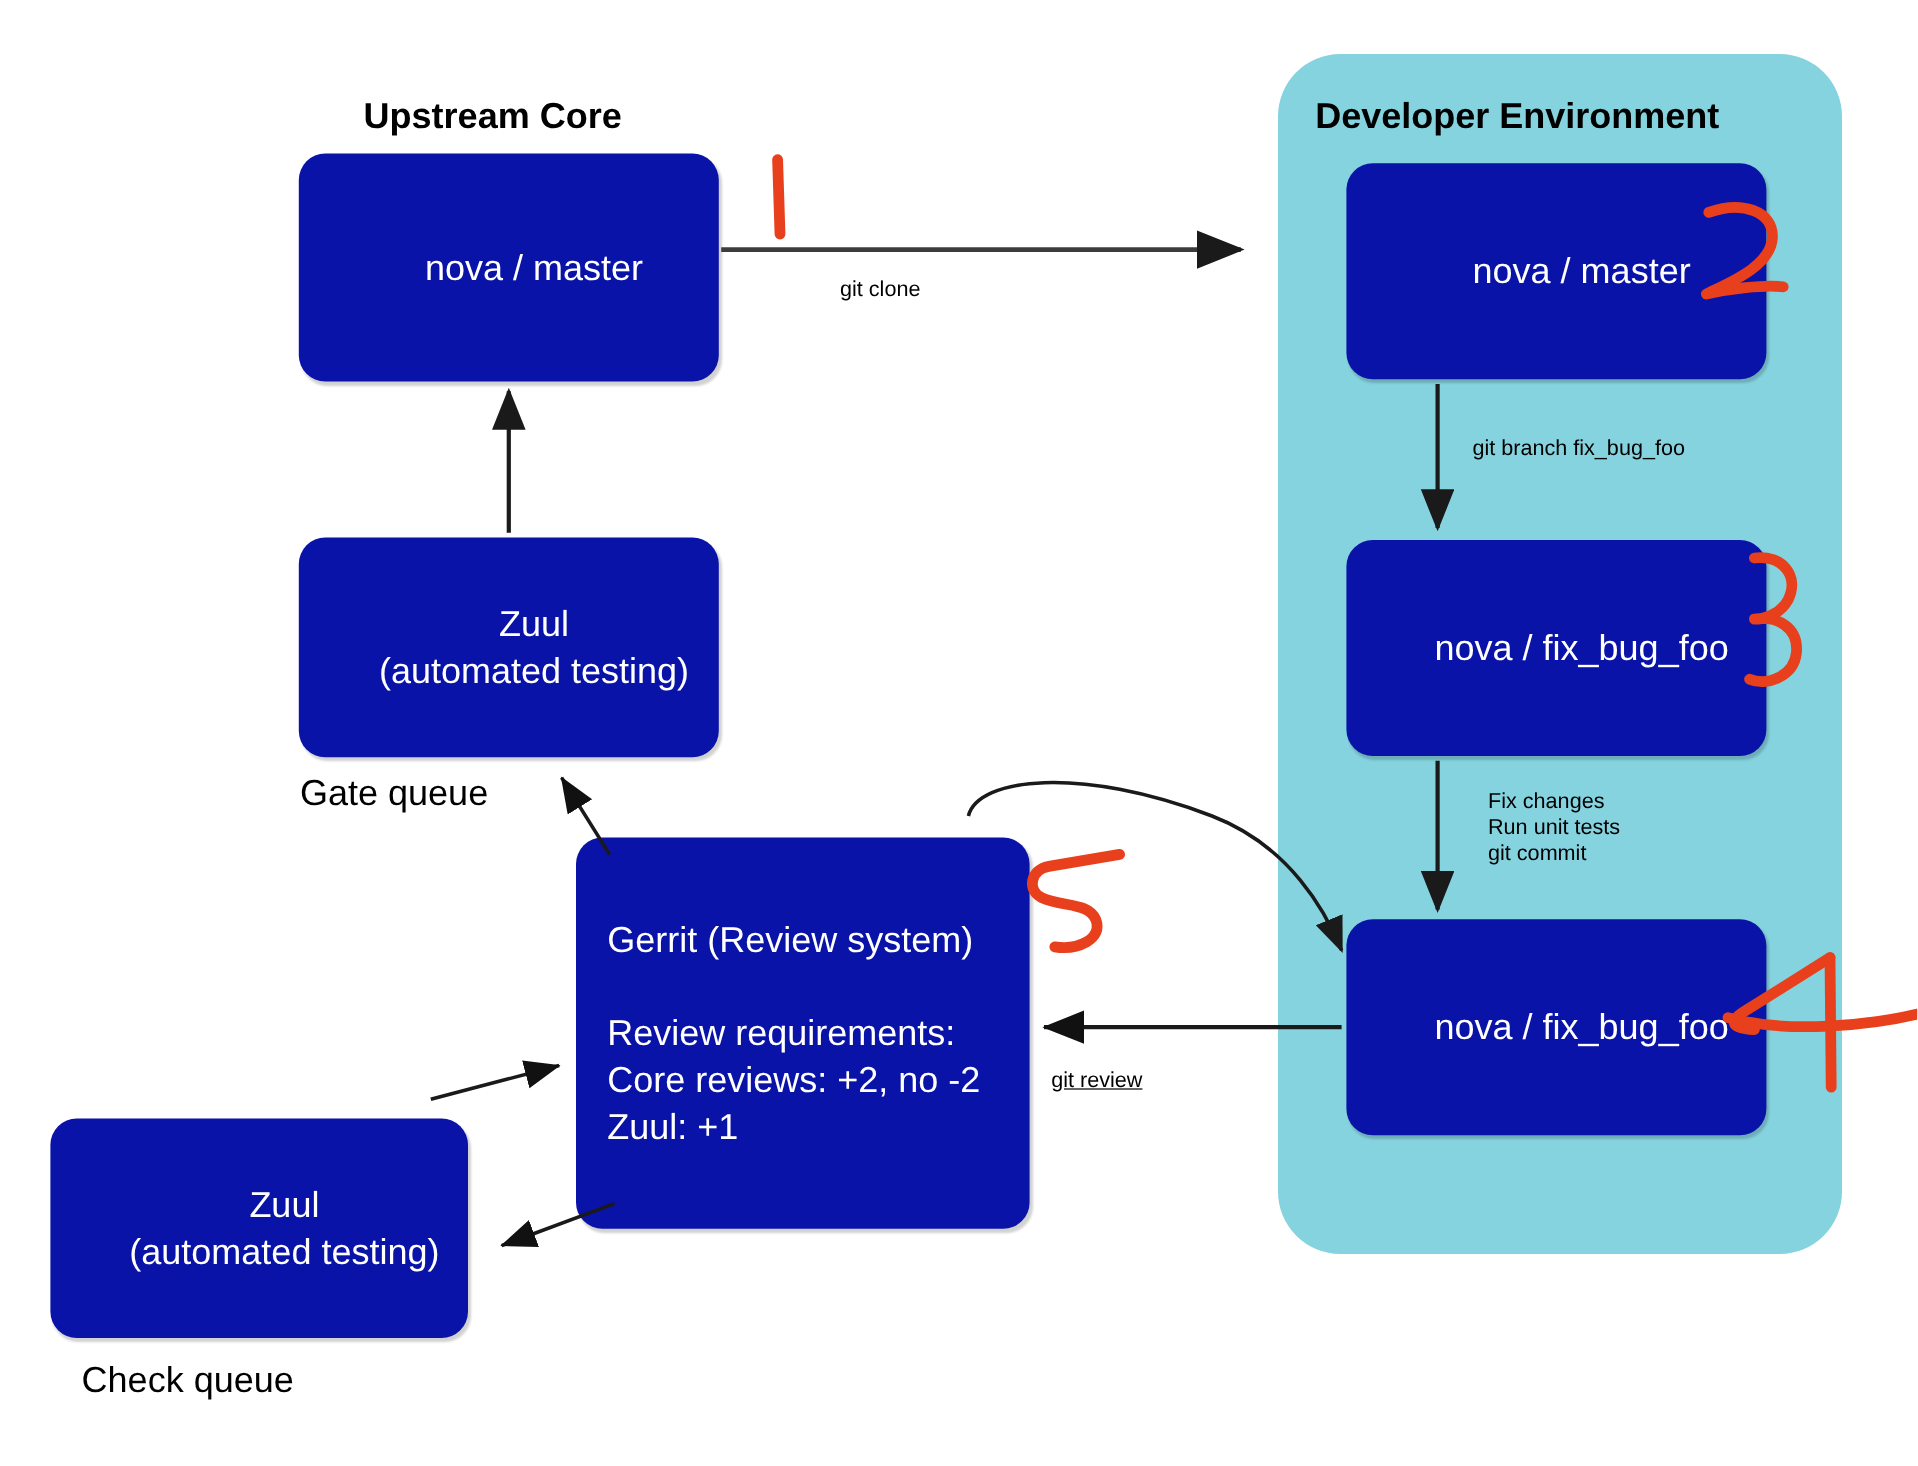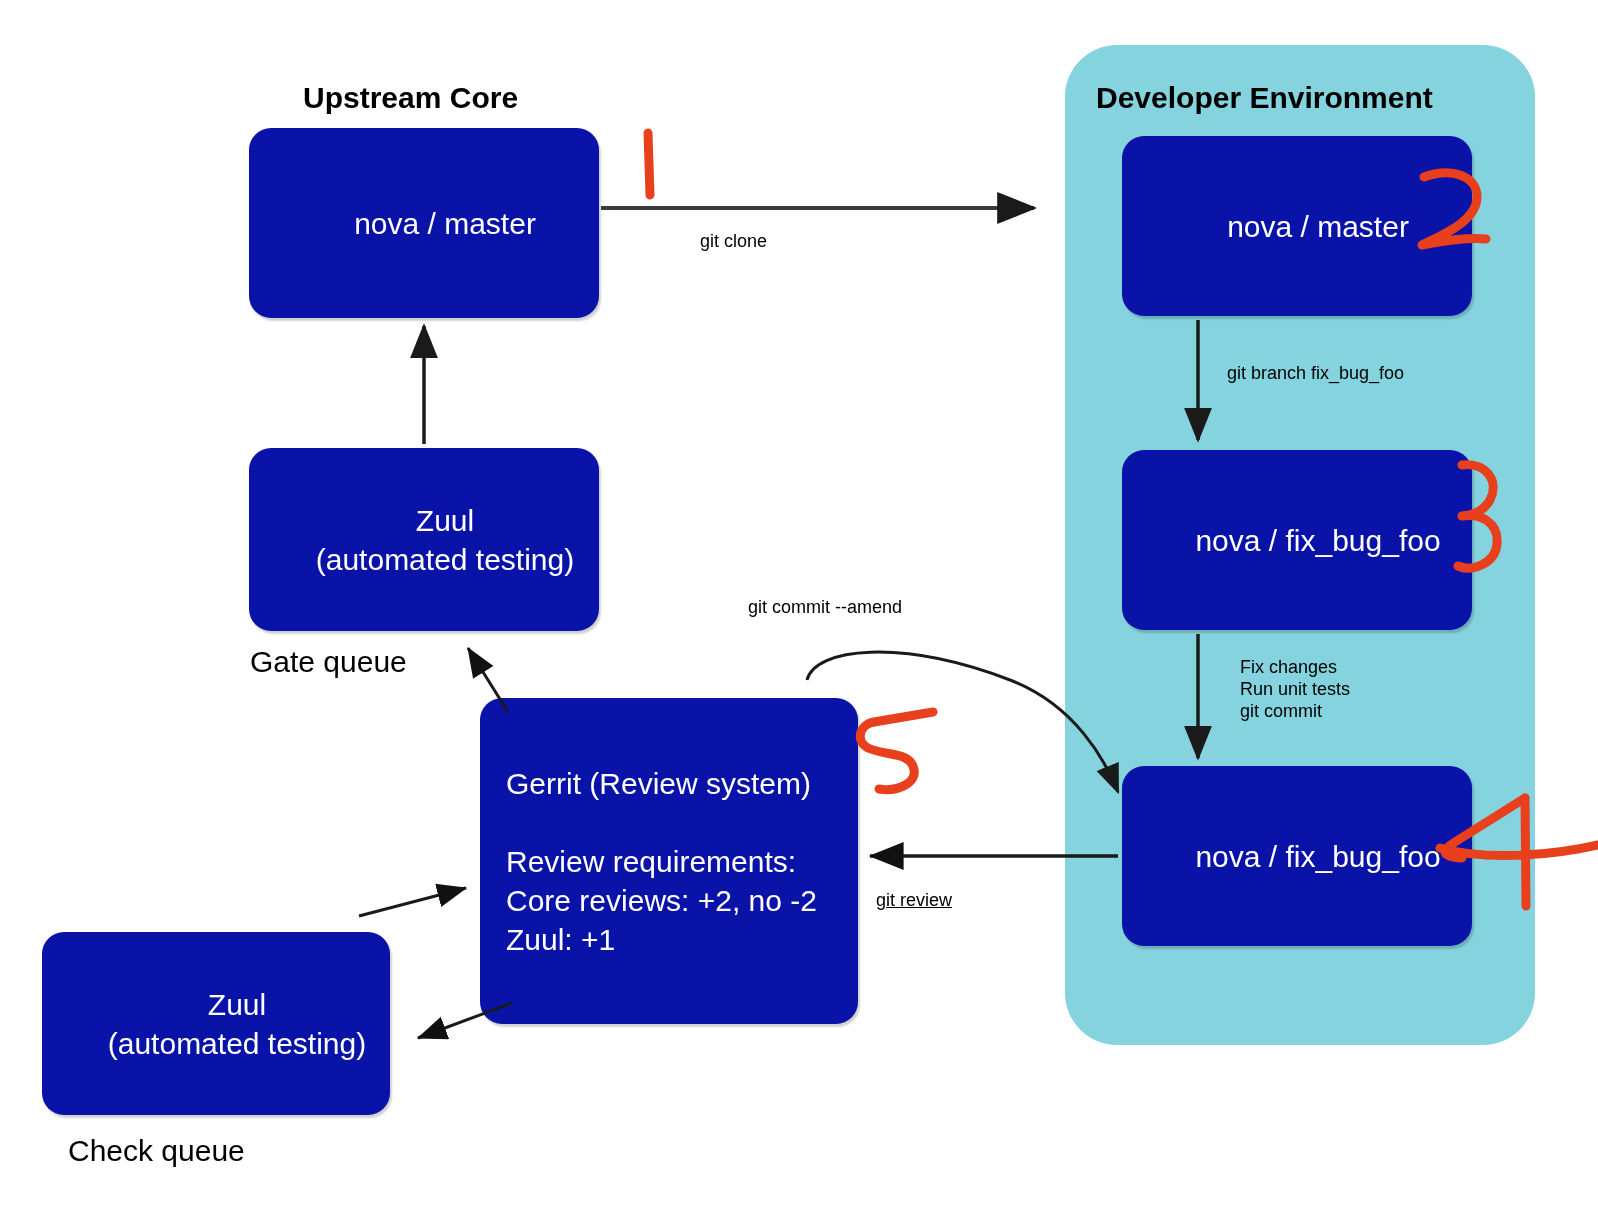--- a/index.html
+++ b/index.html
@@ -134,21 +134,20 @@
   <div class="edge-label" style="left:700px; top:231px;">git clone</div>
 
   <div class="edge-label" style="left:1227px; top:363px;">git branch fix_bug_foo</div>
 
   <div class="edge-label" style="left:1240px; top:657px;">Fix changes
 Run unit tests
 git commit</div>
 
   <div class="edge-label" style="left:876px; top:890px;text-decoration:underline;">git review</div>
 
-  <div class="edge-label" style="left:748px; top:597px;">git commit --amend</div>
 
   <div class="caption" style="left:250px; top:645px;">Gate queue</div>
 
   <div class="caption" style="left:68px; top:1134px;">Check queue</div>
 
   <svg class="overlay" viewBox="0 0 1598 1222">
     <defs>
       <marker id="ah" markerWidth="11" markerHeight="11" refX="9.2" refY="4" orient="auto" markerUnits="strokeWidth">
         <path d="M0,0 L10,4 L0,8 Z" fill="#1a1a1a"></path>
       </marker>

